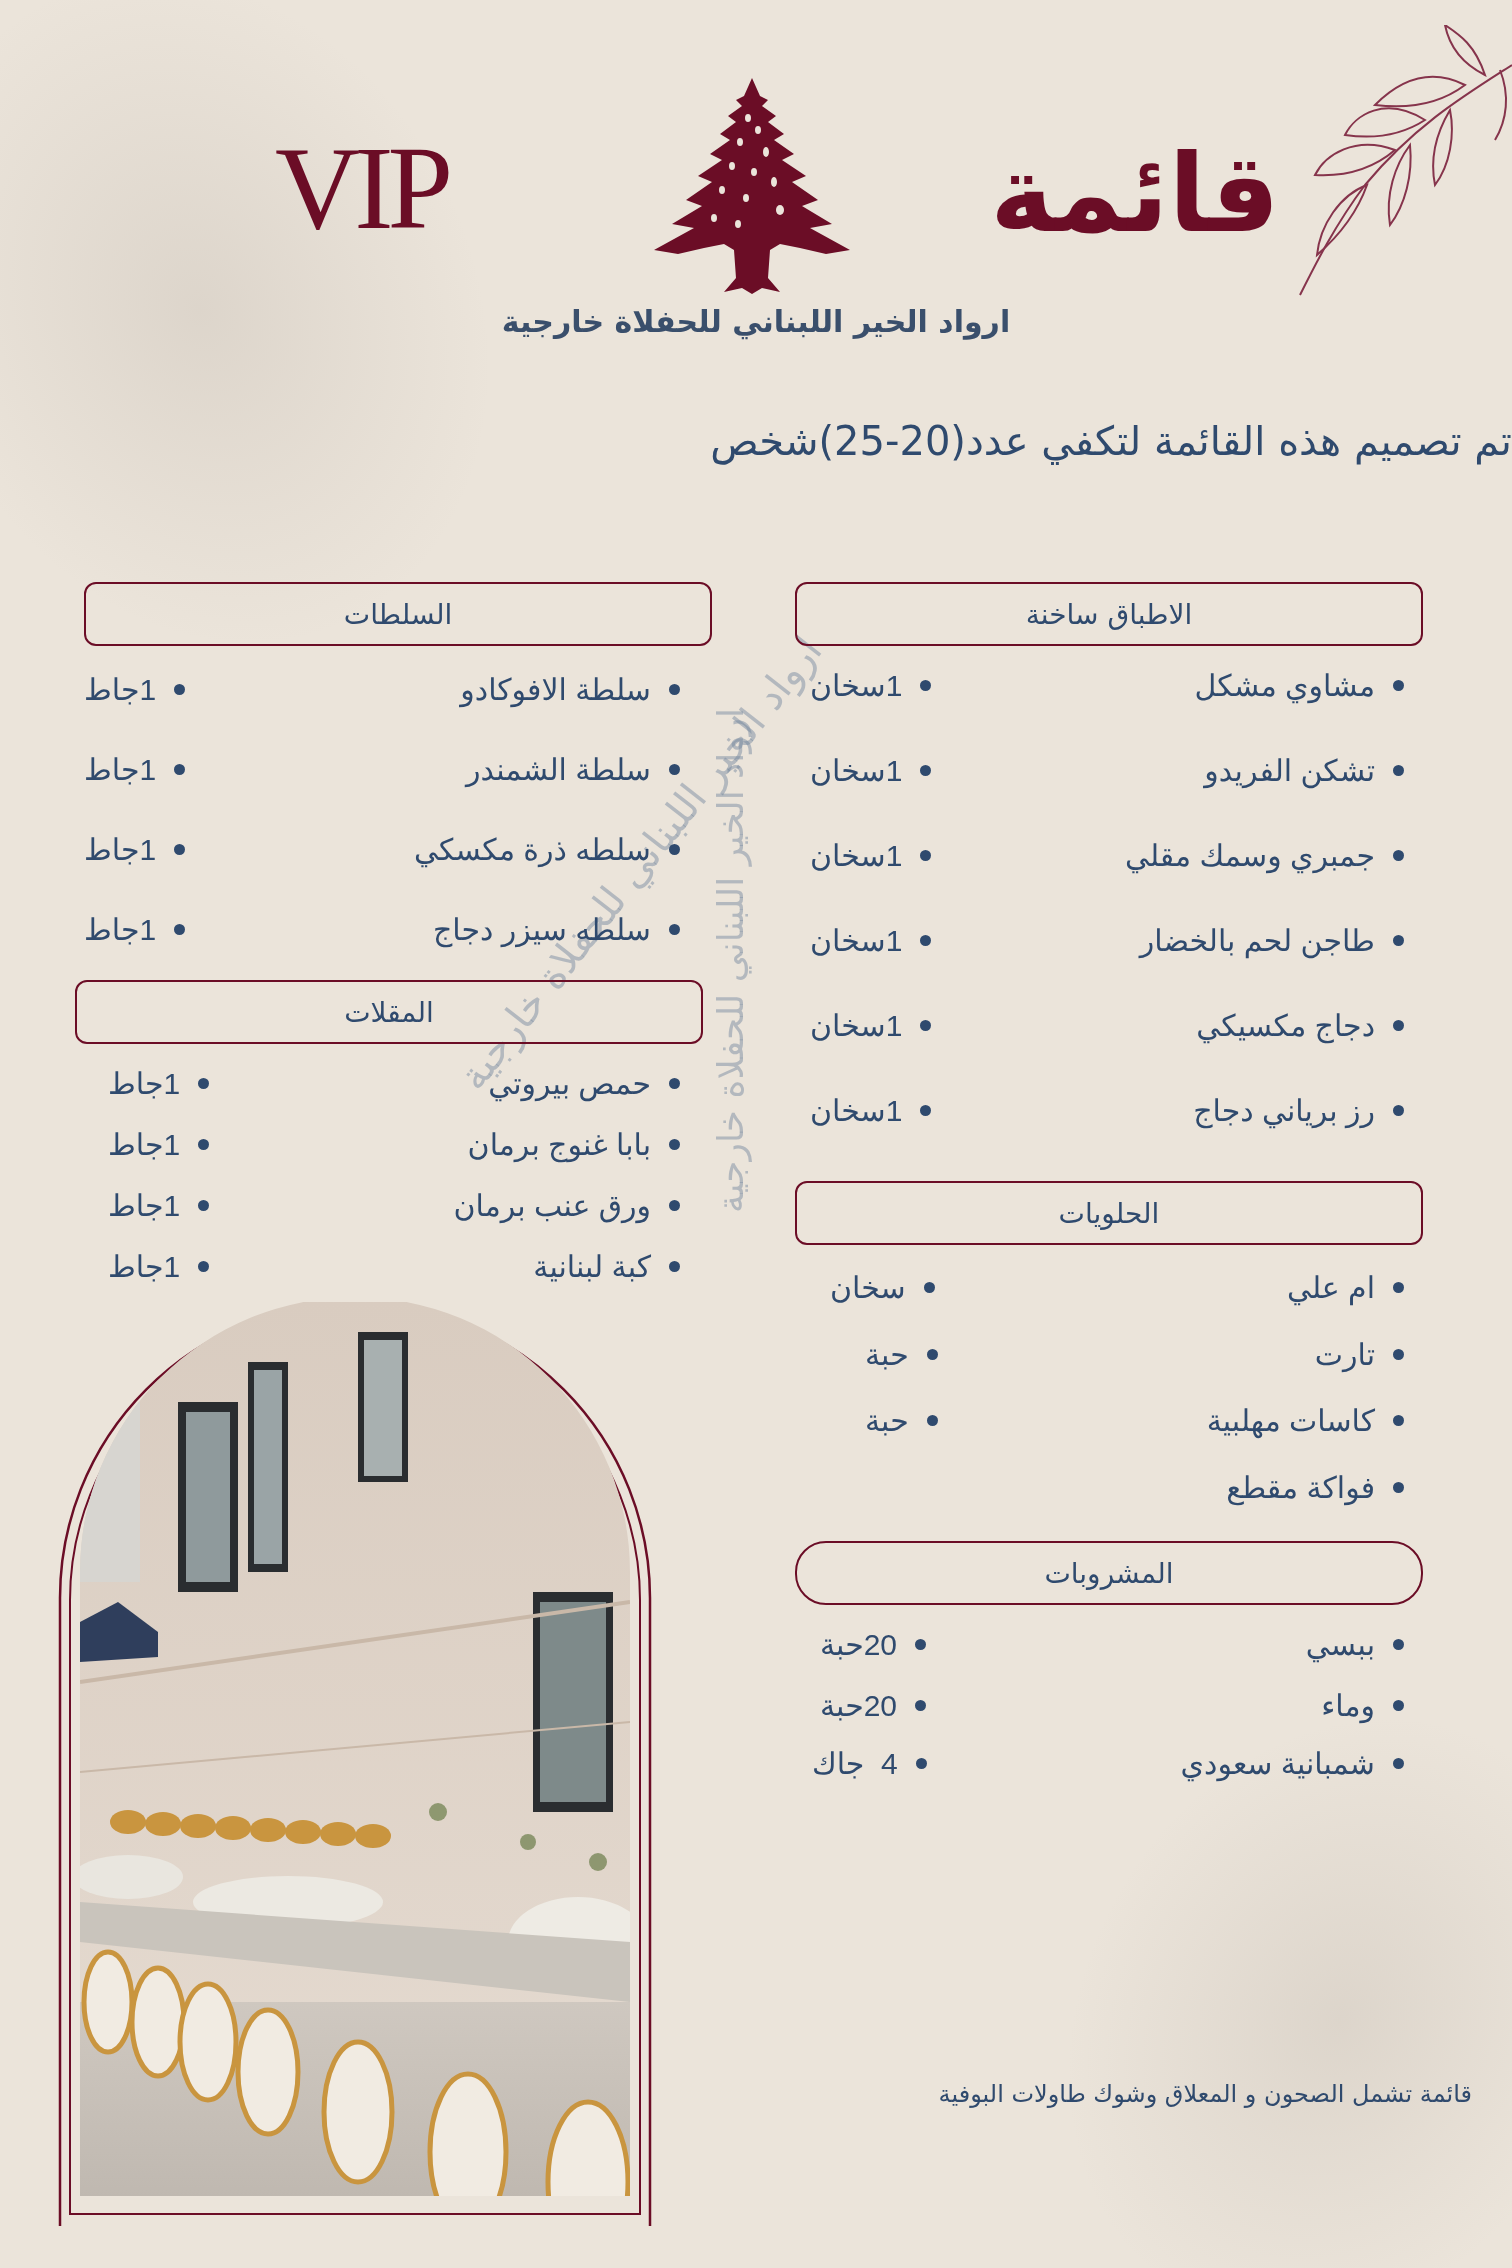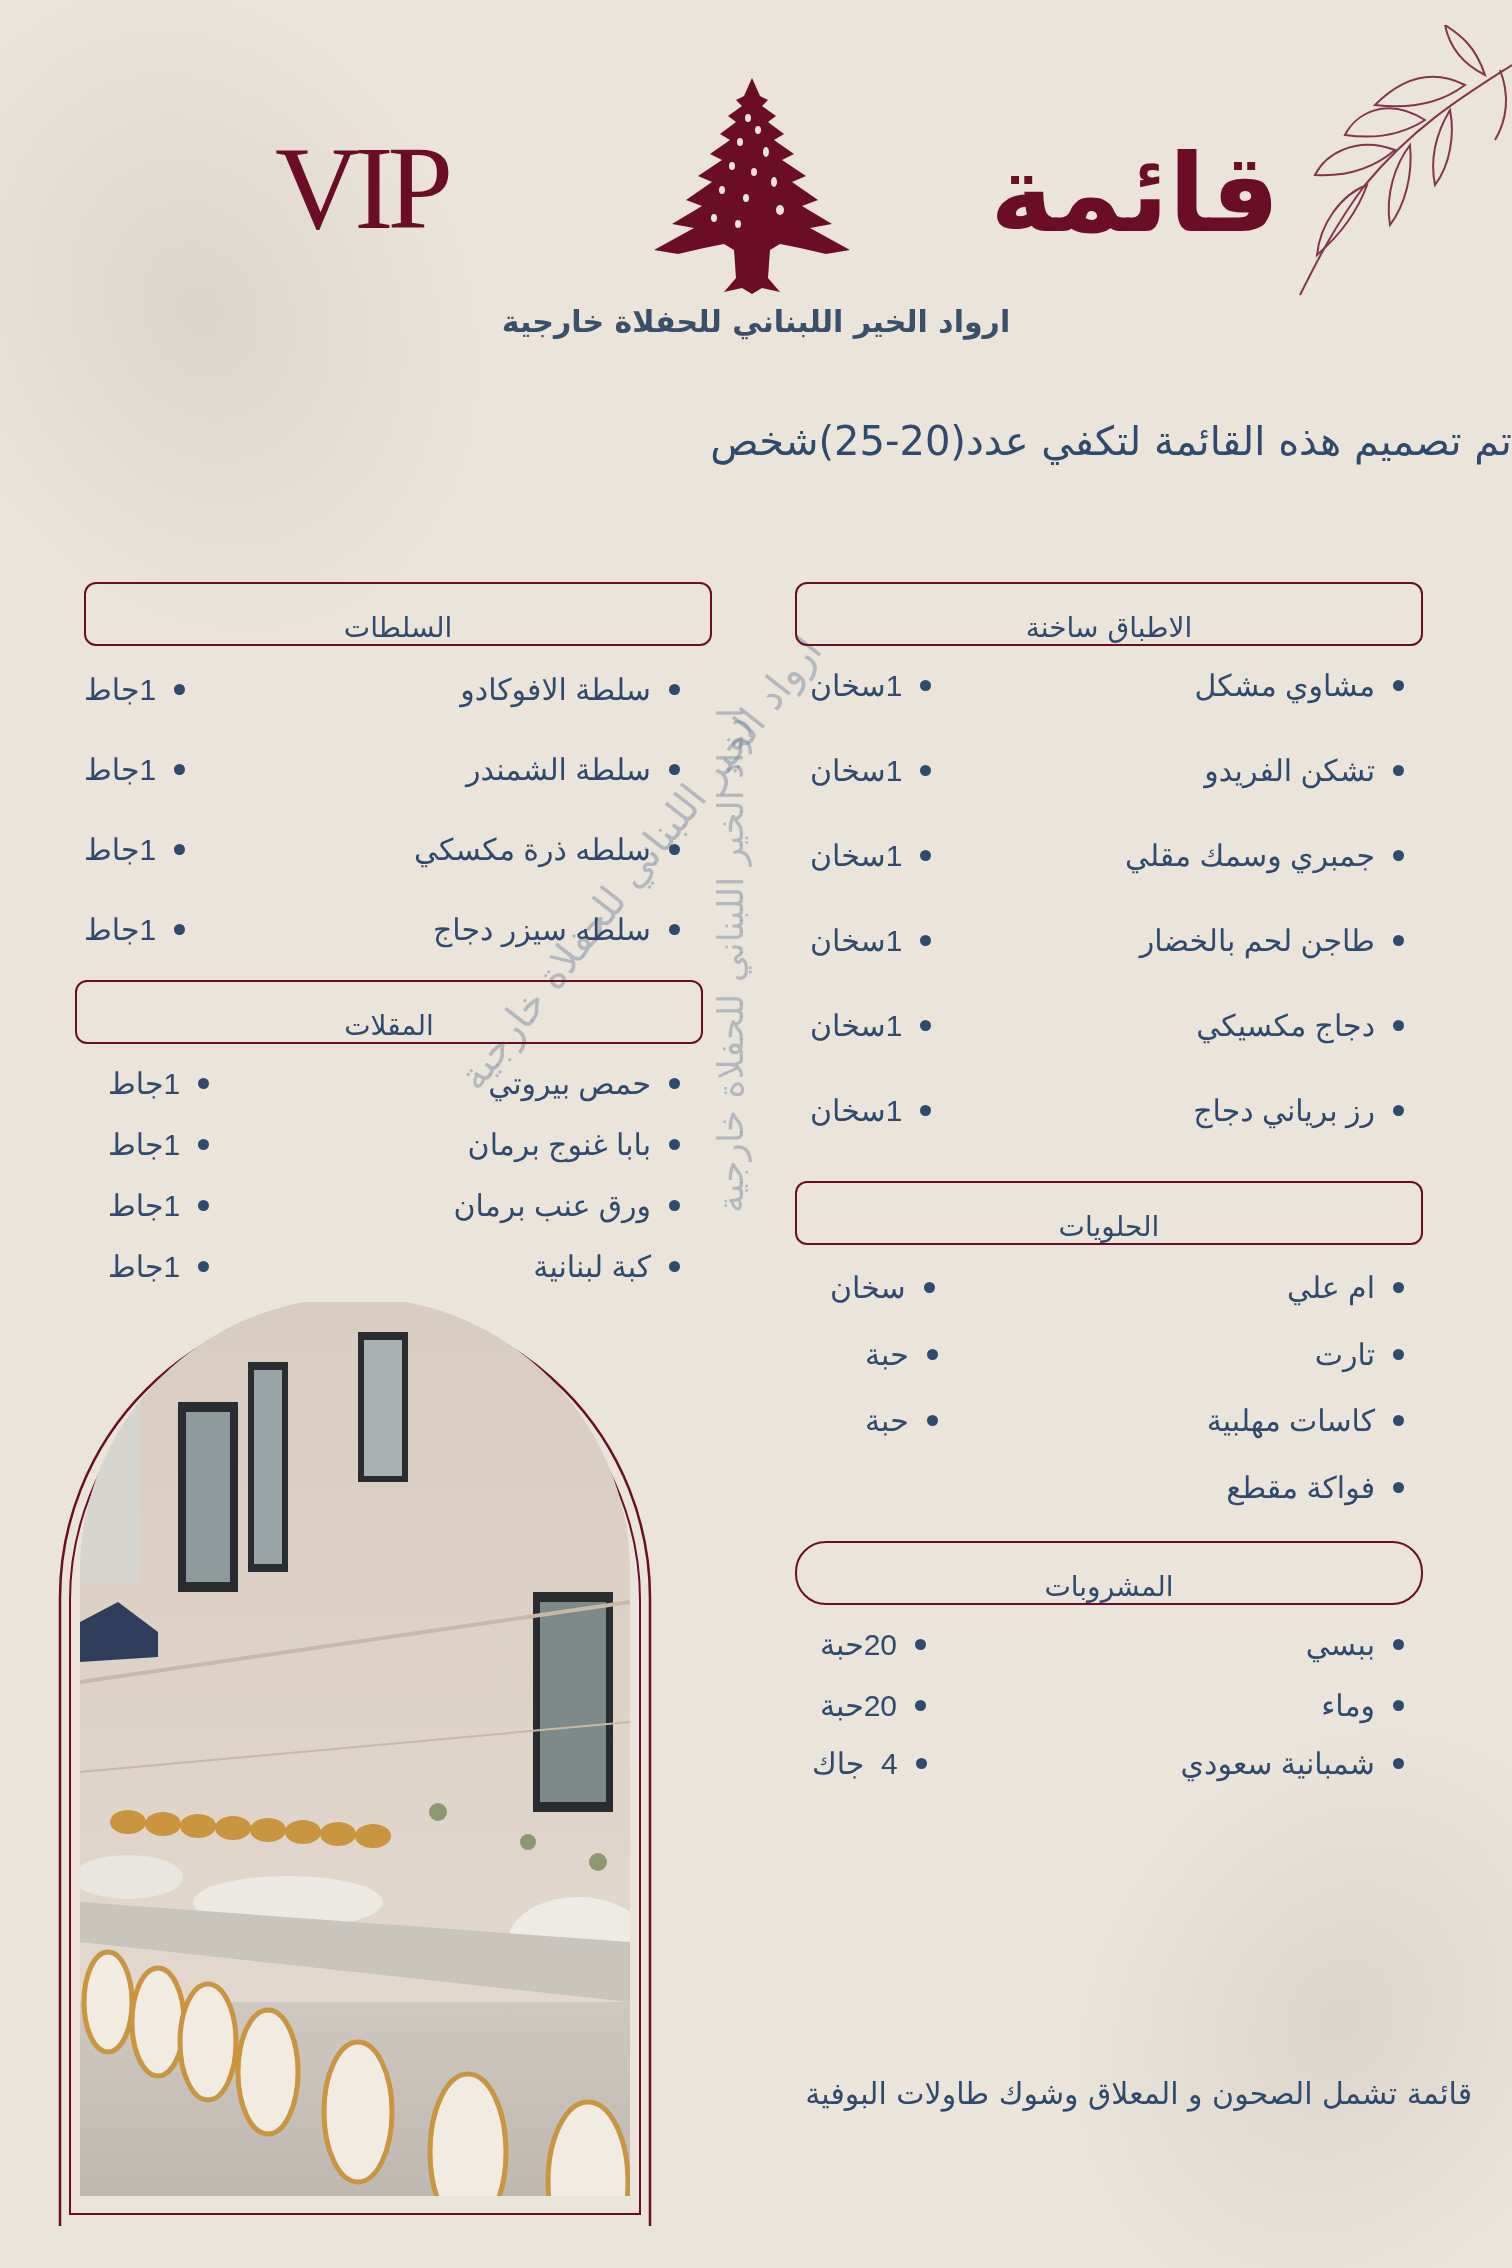--- a/index.html
+++ b/index.html
@@ -28,40 +28,40 @@
     left: 0; width: 1512px; top: 304px; text-align: center; direction: rtl;
     font-size: 30px; font-weight: bold; color: #3a4f6c;
     font-family: "DejaVu Sans", sans-serif;
   }
   #capacity {
     left: 0; width: 1512px; top: 418px; text-align: right; direction: rtl;
     font-size: 40px; color: #2f4a6e; font-family: "DejaVu Sans", sans-serif;
   }
   .sec-box {
     position: absolute; height: 64px; border: 2.5px solid #6b0d26; border-radius: 12px;
-    display: flex; align-items: flex-end; justify-content: center; box-sizing: border-box;
+    display: flex; align-items: center; justify-content: center; box-sizing: border-box;
     font-family: "DejaVu Sans", sans-serif; font-size: 28px; color: #2f4a6e; direction: rtl;
   }
   .item-row {
     position: absolute; display: flex; direction: rtl; align-items: center;
     font-family: Liberation Sans, sans-serif; font-size: 30px; color: #2f4a6e;
   }
   .item-name { display: flex; align-items: center; }
   .bullet {
     display: inline-block; width: 11px; height: 11px; border-radius: 50%;
     background: #2f4a6e; margin-left: 18px;
   }
   .watermark {
     position: absolute; color: rgba(110,130,155,0.45);
     font-family: "DejaVu Sans", sans-serif; white-space: nowrap; direction: rtl;
   }
   #photo-frame { left: 58px; top: 1302px; width: 594px; height: 924px; }
   #footer {
     right: 40px; top: 2060px; width: 760px; text-align: right; direction: rtl;
-    font-family: "DejaVu Sans", sans-serif; font-size: 30px; line-height: 68px; color: #2f4a6e;
+    font-family: "DejaVu Sans", sans-serif; font-size: 24px; line-height: 68px; color: #2f4a6e;
   }
 </style>
 </head>
 <body>
 
 <div class="shadow-leaf" style="left:-80px;top:-40px;width:560px;height:700px;transform:rotate(-25deg);"></div>
 <div class="shadow-leaf" style="left:1080px;top:1700px;width:520px;height:640px;transform:rotate(30deg);"></div>
 
 <div id="vip" class="abs">VIP</div>
 

